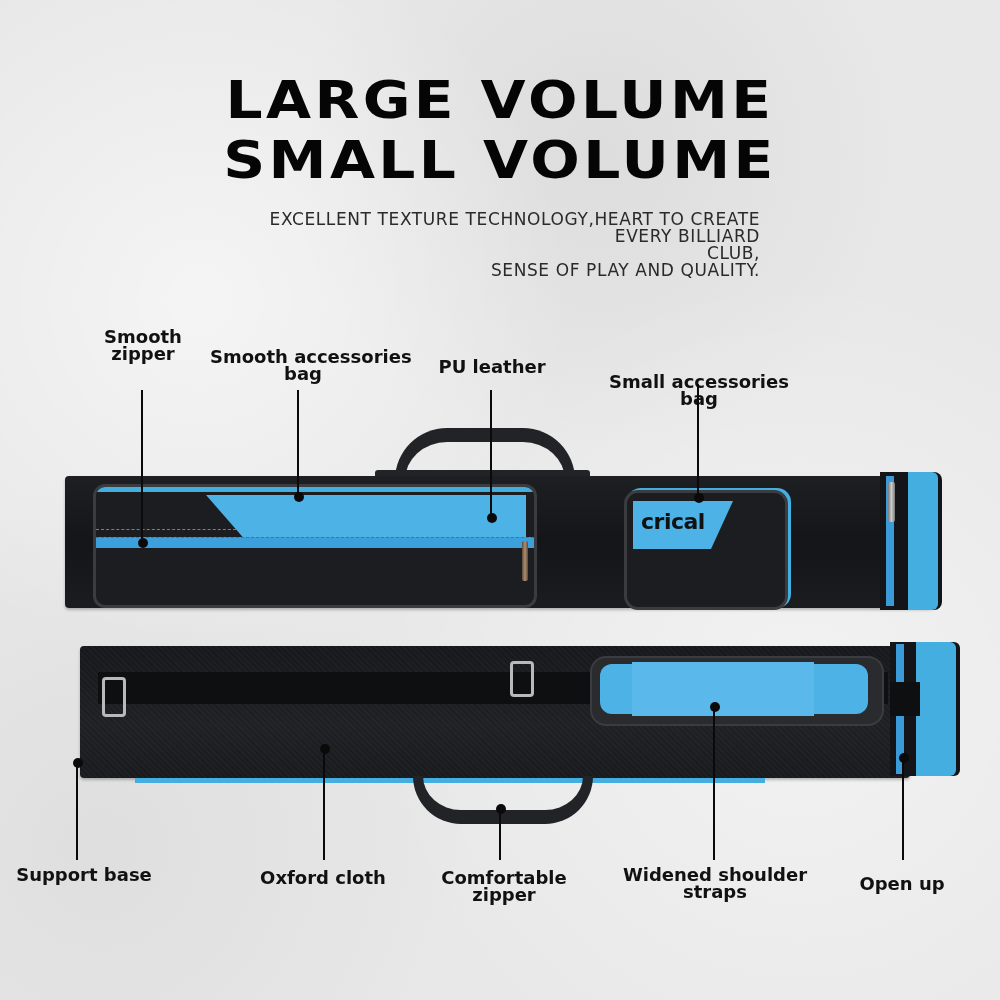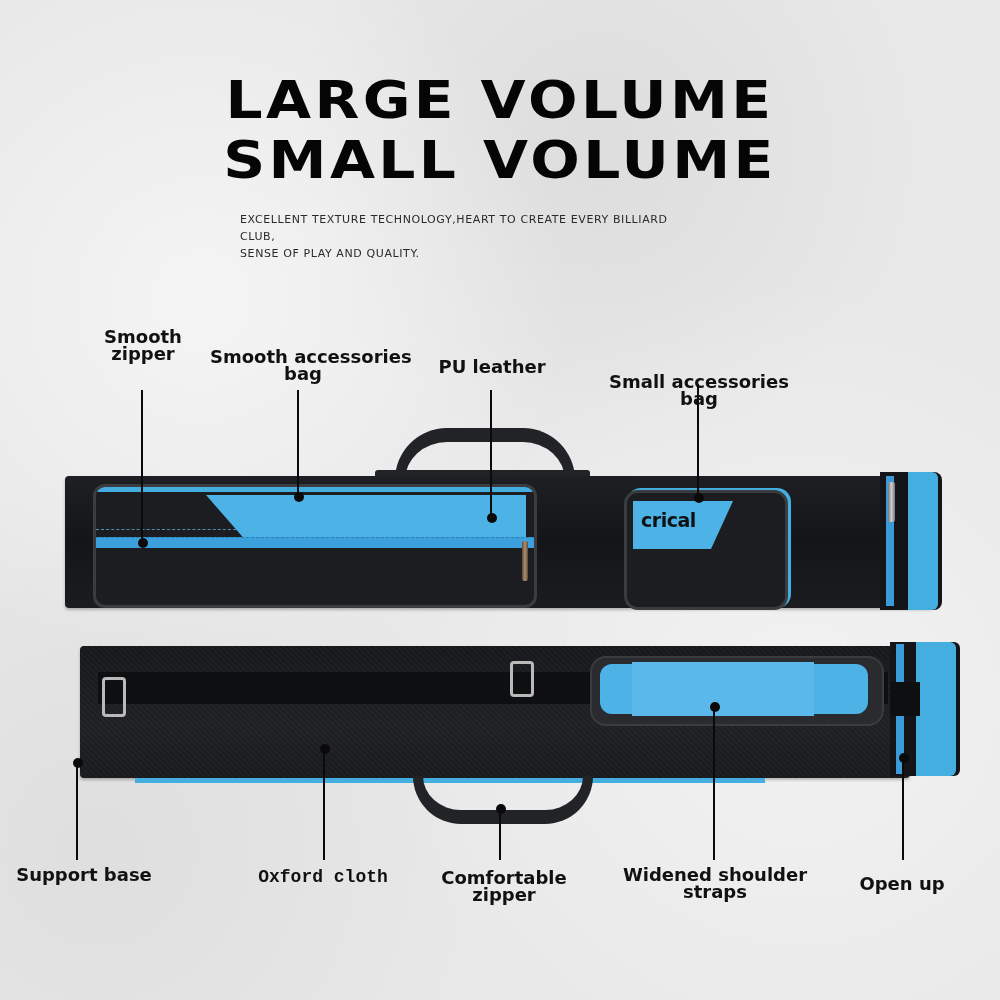--- a/index.html
+++ b/index.html
@@ -20,21 +20,21 @@
       position: absolute; left: 0; width: 1000px; text-align: center;
       font-family: "DejaVu Sans", sans-serif; font-weight: bold;
       font-size: 52px; letter-spacing: 3px; color: #050505; line-height: 1;
       transform: scaleX(1.12); transform-origin: center;
     }
     .headline.l1 { top: 74px; }
     .headline.l2 { top: 134px; }
 
     .subtitle {
       position: absolute; left: 240px; width: 520px; top: 211px;
-      text-align: left; font-size: 11px; letter-spacing: 0.6px;
+      text-align: right; font-size: 17px; letter-spacing: 0.6px;
       color: #2a2a2a; line-height: 17px;
       font-family: "DejaVu Sans", sans-serif;
     }
 
     
     .label {
       position: absolute; text-align: center; font-weight: bold;
       font-size: 18px; line-height: 17px; color: #111;
       font-family: "DejaVu Sans", sans-serif; white-space: nowrap;
     }
@@ -78,21 +78,21 @@
       position: absolute; left: 624px; top: 490px; width: 158px; height: 114px;
       border: 3px solid #3a3c40; border-radius: 14px; background: #1c1d20; overflow: hidden;
       box-shadow: 3px -2px 0 #45aee0;
     }
     .smallpocket .leather {
       position: absolute; left: 6px; top: 8px; width: 100px; height: 48px; background: #4db2e6;
       clip-path: polygon(0 0, 100% 0, 78% 100%, 0 100%);
     }
     .brand {
       position: absolute; left: 14px; top: 16px; font-family: "DejaVu Sans", sans-serif;
-      font-weight: bold; font-size: 19px; color: #111; letter-spacing: -0.5px;
+      font-weight: bold; font-size: 22px; color: #111; letter-spacing: -0.5px;
     }
 
     
     .handle {
       position: absolute; border: 10px solid #222327; border-bottom: none;
       border-radius: 60px 60px 0 0;
     }
     .handle1 { left: 395px; top: 428px; width: 160px; height: 38px; border-top-width: 14px; }
     .handle1-base { position: absolute; left: 375px; top: 470px; width: 215px; height: 8px; background: #222327; border-radius: 3px; }
     .handle2 {
@@ -210,21 +210,21 @@
 <div class="dot" style="left:500px; top:809px;"></div>
 <div class="line" style="left:499px; top:809px; height:51px;"></div>
 <div class="dot" style="left:714px; top:707px;"></div>
 <div class="line" style="left:713px; top:707px; height:153px;"></div>
 <div class="dot" style="left:903px; top:758px;"></div>
 <div class="line" style="left:902px; top:758px; height:102px;"></div>
 
 <div class="label" style="left:14px; top:866px; width:140px;">
   <span>Support base</span>
 </div>
-<div class="label" style="left:258px; top:869px; width:130px;font-family:Liberation Mono, monospace;">
+<div class="label" style="left:258px; top:869px; width:130px;">
   <span>Oxford cloth</span>
 </div>
 <div class="label" style="left:440px; top:869px; width:128px;">
   <span>Comfortable</span>
   <span>zipper</span>
 </div>
 <div class="label" style="left:622px; top:866px; width:186px;">
   <span>Widened shoulder</span>
   <span>straps</span>
 </div>

